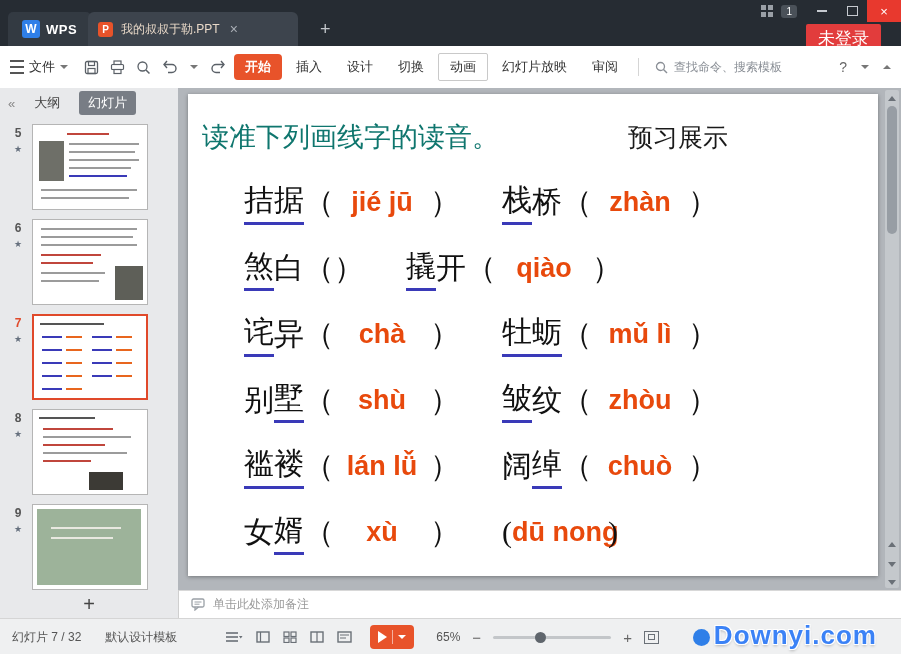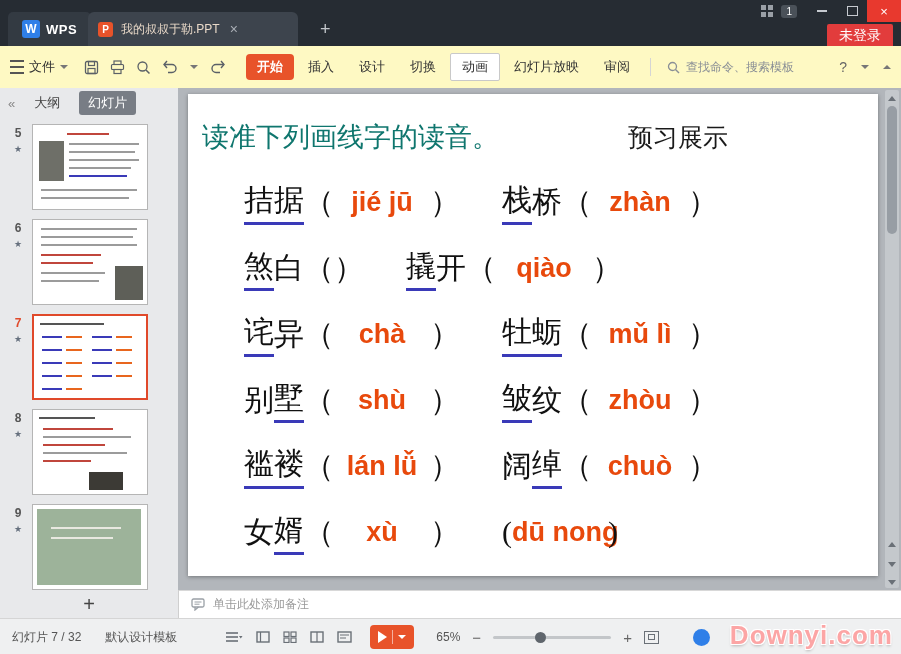--- a/index.html
+++ b/index.html
@@ -25,36 +25,36 @@
     background:
       linear-gradient(#9aa0a7,#9aa0a7) 0 0/5px 5px no-repeat,
       linear-gradient(#9aa0a7,#9aa0a7) 7px 0/5px 5px no-repeat,
       linear-gradient(#9aa0a7,#9aa0a7) 0 7px/5px 5px no-repeat,
       linear-gradient(#9aa0a7,#9aa0a7) 7px 7px/5px 5px no-repeat;}
   .badge{background:#4a5159;color:#fff;font-size:10px;border-radius:3px;padding:1px 5px;margin-right:10px;}
   .winbtn{width:30px;height:22px;display:flex;align-items:center;justify-content:center;color:#c6cad0;}
   .minbar{width:10px;height:2px;background:#c6cad0;}
   .maxbox{width:9px;height:8px;border:1px solid #c6cad0;}
   .closebtn{background:#e8392e;color:#fff;width:34px;font-size:13px;}
-  .login{position:absolute;right:8px;top:24px;background:#e23c3c;color:#fff;font-size:14px;
+  .login{position:absolute;right:20px;top:24px;background:#e23c3c;color:#fff;font-size:17px;
     padding:3px 12px;border-radius:2px;}
 
   
-  .ribbon{position:absolute;left:0;top:46px;width:901px;height:42px;background:#fef9c3;
+  .ribbon{position:absolute;left:0;top:46px;width:901px;height:42px;background:#ffffff;
     border-bottom:1px solid #dcdcdc;display:flex;align-items:center;}
   .file-menu{display:flex;align-items:center;gap:5px;margin-left:10px;color:#333;font-size:13px;}
   .hamb{width:14px;height:10px;border-top:2px solid #555;border-bottom:2px solid #555;
     background:linear-gradient(#555,#555) center/14px 2px no-repeat;}
   .caret{width:0;height:0;border-left:4px solid transparent;border-right:4px solid transparent;
     border-top:4px solid #777;display:inline-block;}
   .caret-up{width:0;height:0;border-left:4px solid transparent;border-right:4px solid transparent;
     border-bottom:4px solid #777;display:inline-block;}
   .qicons{display:flex;align-items:center;gap:11px;margin-left:16px;}
   .qicons svg{display:block;}
-  .rtabs{display:flex;align-items:center;gap:3px;margin-left:20px;}
+  .rtabs{display:flex;align-items:center;gap:3px;margin-left:8px;}
   .rtab{padding:4px 11px;font-size:13px;color:#333;white-space:nowrap;}
   .rtab.active{background:#e8532a;color:#fff;border-radius:4px;font-weight:bold;}
   .rtab.boxed{border:1px solid #c9c9c9;background:#ffffff;border-radius:2px;}
   .vdiv{width:1px;height:18px;background:#d5d5d5;margin:0 6px;}
   .rsearch{display:flex;align-items:center;gap:6px;color:#8a8f96;font-size:12px;margin-left:10px;white-space:nowrap;}
   .ribbon-right{position:absolute;right:10px;top:0;height:42px;display:flex;align-items:center;gap:14px;color:#666;}
   .help-q{font-size:14px;color:#666;}
 
   
   .sidebar{position:absolute;left:0;top:88px;width:178px;height:502px;background:#e8e9eb;
@@ -129,21 +129,21 @@
   .caret-w{width:0;height:0;border-left:4px solid transparent;border-right:4px solid transparent;
     border-top:4px solid #fff;}
   .zoomgrp{display:flex;align-items:center;gap:12px;margin-left:18px;}
   .zoom-val{min-width:28px;text-align:right;color:#555;}
   .zbtn{font-size:15px;color:#666;line-height:15px;}
   .slider{width:118px;height:3px;background:#c3c6c9;border-radius:2px;position:relative;}
   .slider-thumb{position:absolute;left:42px;top:-4px;width:11px;height:11px;background:#5f656c;border-radius:50%;}
   .fit-ic{width:13px;height:11px;border:1px solid #6a7077;position:relative;}
   .fit-ic::after{content:"";position:absolute;left:3px;top:2px;width:5px;height:4px;border:1px solid #6a7077;}
   .promo-circle{width:17px;height:17px;border-radius:50%;background:#2f7fe8;margin-left:34px;}
-  .watermark{position:absolute;right:8px;bottom:3px;font-size:26px;font-weight:bold;color:#fca5a5;
+  .watermark{position:absolute;right:24px;bottom:3px;font-size:26px;font-weight:bold;color:#3b82f6;
     letter-spacing:1px;z-index:20;
     text-shadow:1px 1px 0 #fff,-1px -1px 0 #fff,1px -1px 0 #fff,-1px 1px 0 #fff,0 2px 3px rgba(0,0,0,.25);}
 </style>
 </head>
 <body>
 
 <div class="app">
 
   <div class="titlebar">
     <div class="wps-logo">

